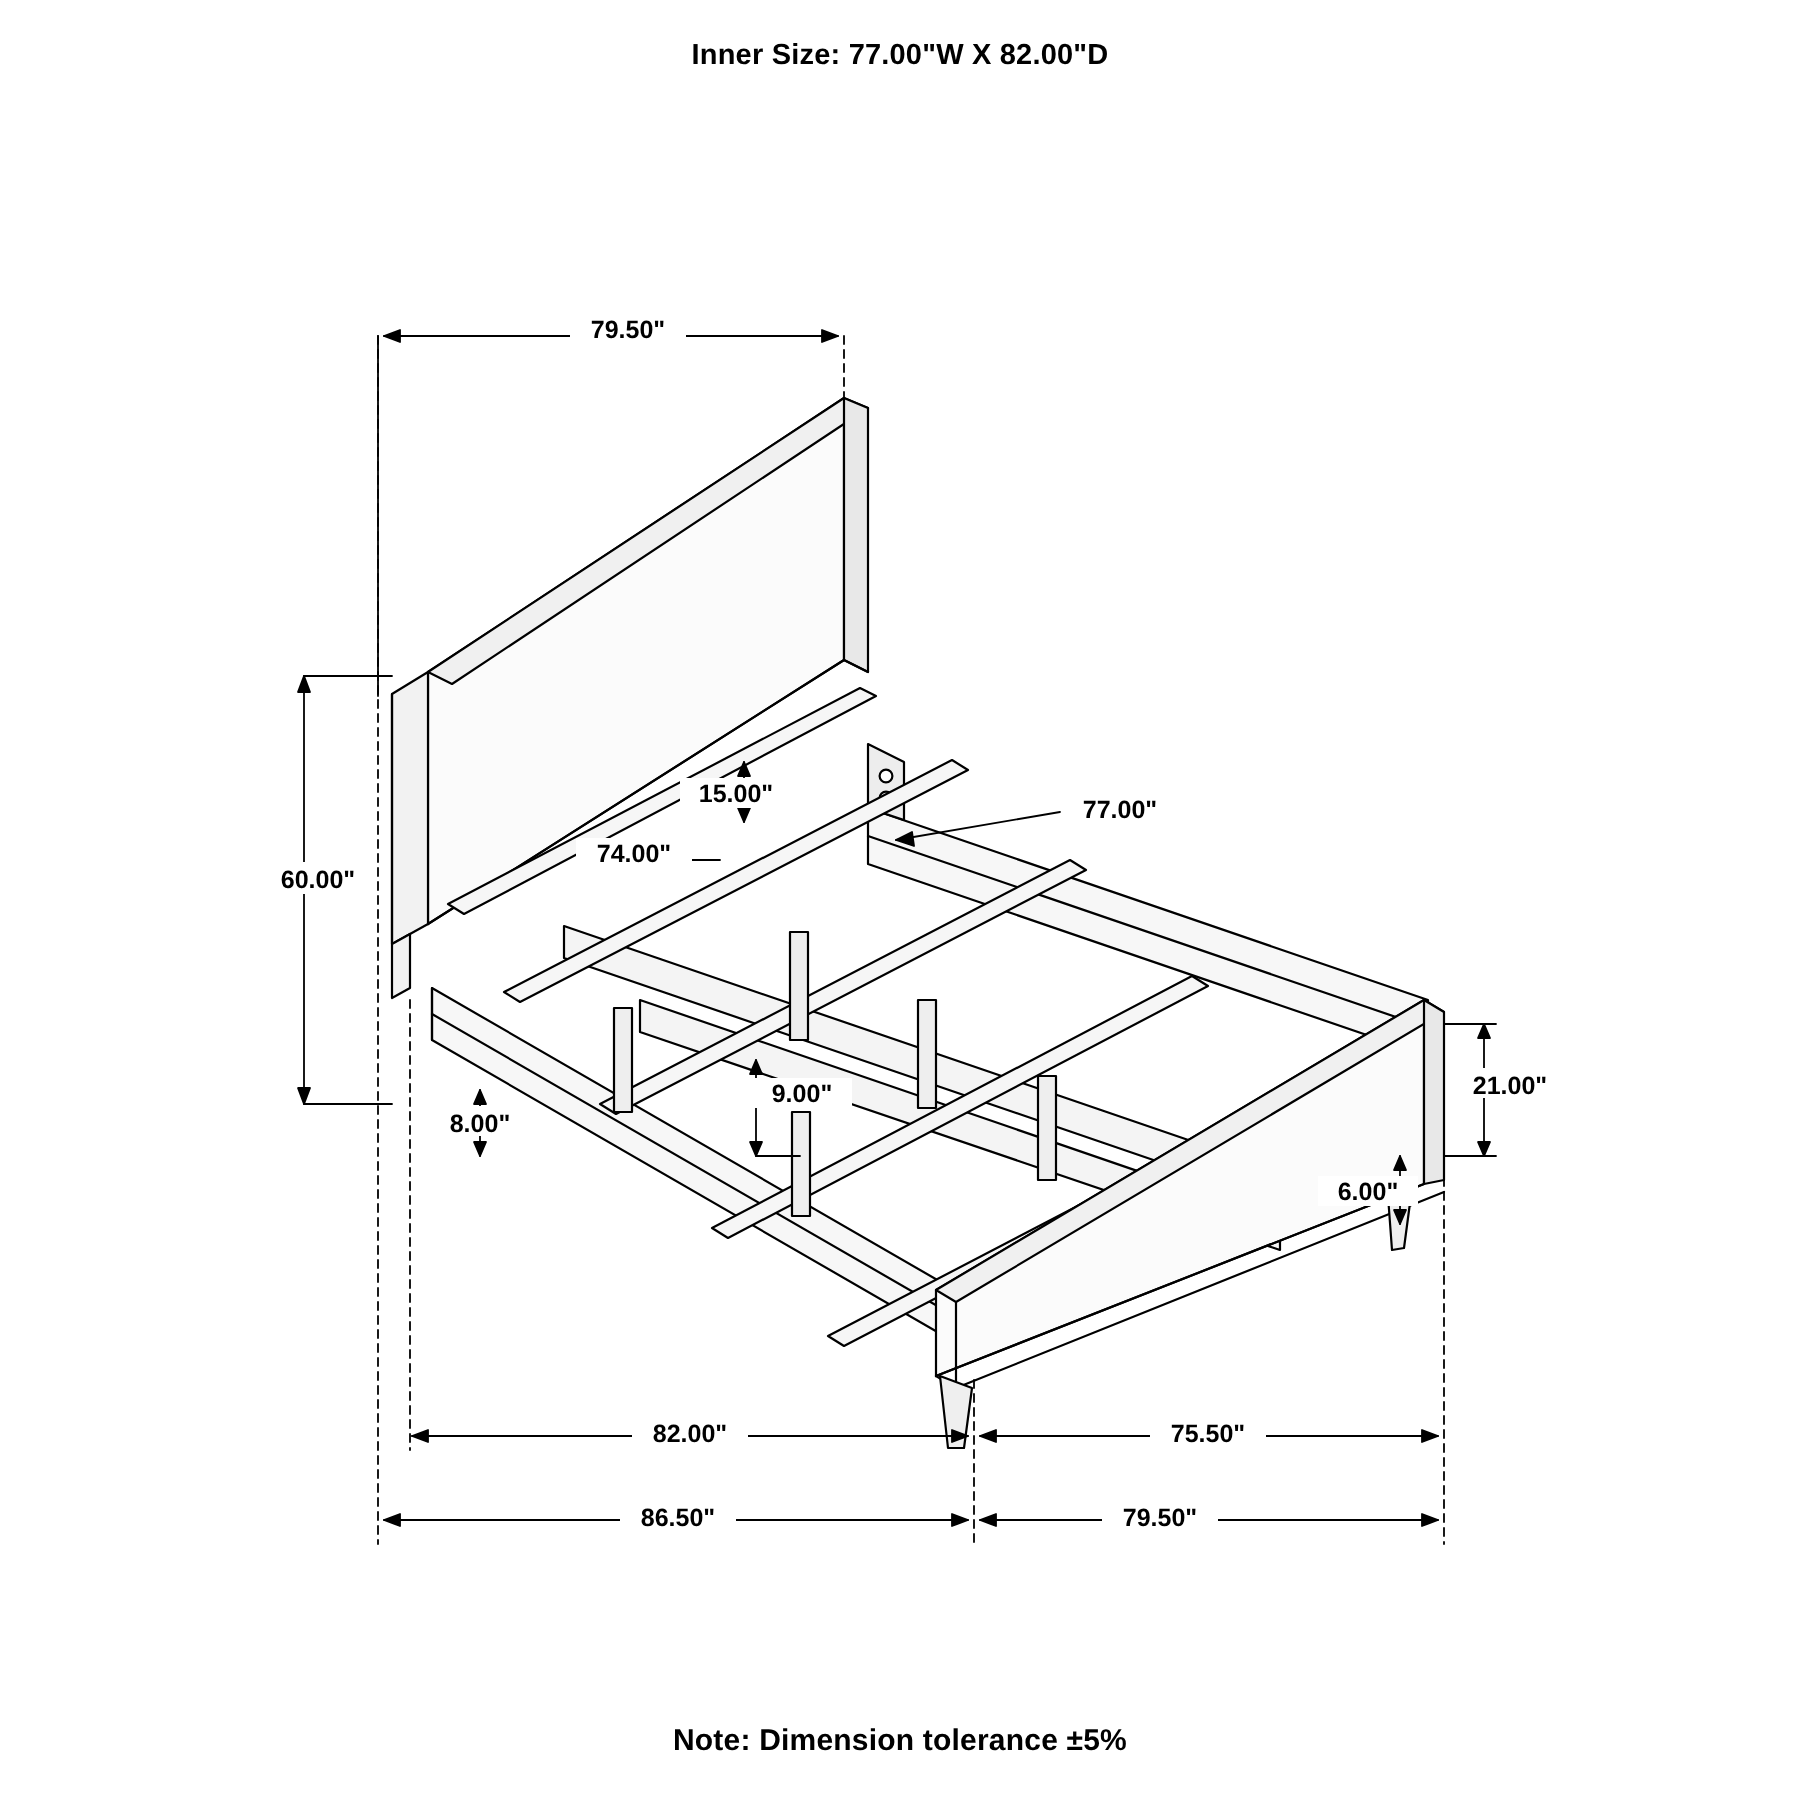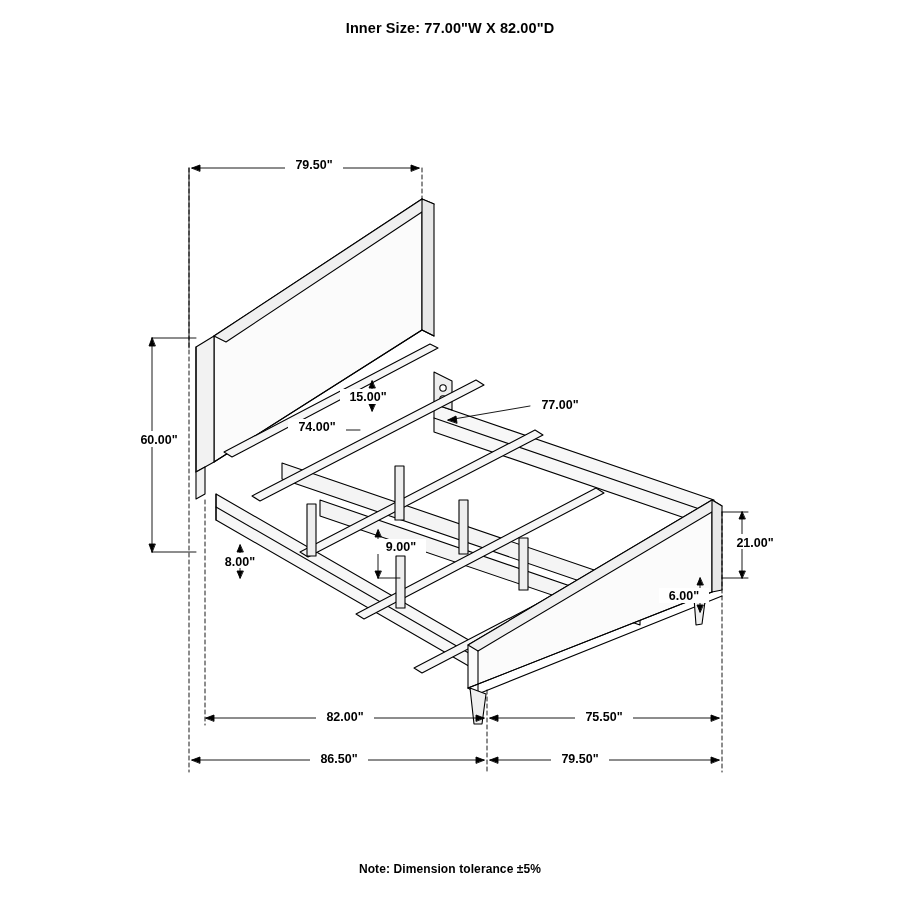--- a/index.html
+++ b/index.html
@@ -29,21 +29,21 @@
     font-size: 14.5px;
     font-weight: bold;
     letter-spacing: 0.1px;
   }
   .note {
     position: absolute;
     top: 862px;
     left: 0;
     width: 900px;
     text-align: center;
-    font-size: 12px;
+    font-size: 15px;
     font-weight: bold;
     letter-spacing: 0.1px;
   }
   svg.diagram {
     position: absolute;
     left: 0;
     top: 0;
     width: 900px;
     height: 900px;
   }

